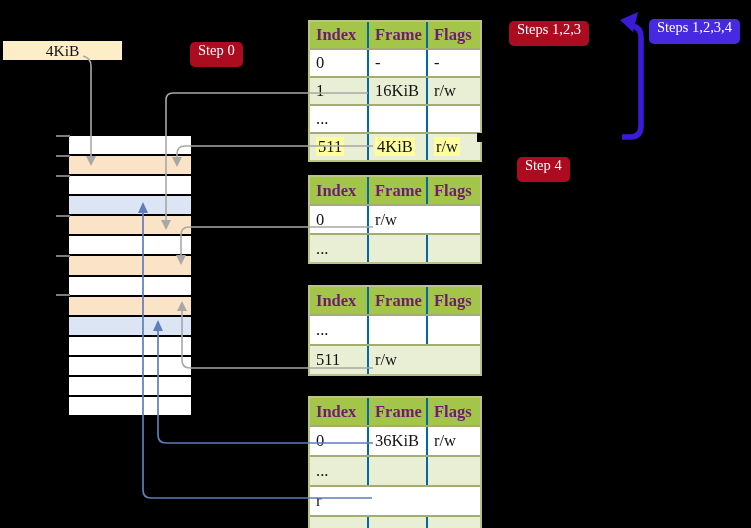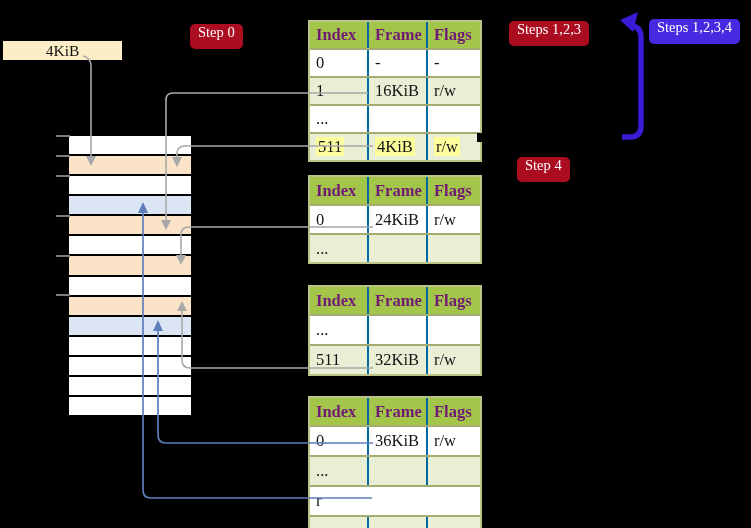--- a/index.html
+++ b/index.html
@@ -7,21 +7,21 @@
           font-family:"Liberation Serif","DejaVu Serif",serif;}
   
   .freelabel{position:absolute;left:3px;top:41px;width:119px;height:19px;
              background:var(--cream);color:#111;font-size:15.5px;
              display:flex;align-items:center;justify-content:center;}
   
   .badge{position:absolute;color:#fff;font-size:14.5px;line-height:1.05;
          padding:1px 8px 9px 8px;border-radius:5px;white-space:nowrap;}
   .badge.red{background:var(--badge-red);}
   .badge.blue{background:var(--badge-blue);text-align:center;}
-  #badge-step0{left:190px;top:24px;}
+  #badge-step0{left:190px;top:42px;}
   #badge-steps123{left:509px;top:21px;}
   #badge-steps1234{left:649px;top:19px;}
   #badge-step4{left:517px;top:157px;}
   
   .memcol{position:absolute;left:69px;top:136px;width:122px;height:279px;
           display:flex;flex-direction:column;}
   .mrow{flex:1;border-bottom:2px solid #000;}
   .mrow:last-child{border-bottom:none;}
   .m-white{background:var(--mem-white);}
   .m-orange{background:var(--mem-orange);}
@@ -114,21 +114,20 @@
       </div>
     </div>
   <div class="ptable" style="left:308px;top:175px;--rh:27px;--hh:27px;">
       <div class="prow head">
         <div class="cell">Index</div>
         <div class="cell">Frame</div>
         <div class="cell">Flags</div>
       </div>
       <div class="prow data">
         <div class="cell">0</div>
-        <div class="cell">24KiB</div>
         <div class="cell">r/w</div>
       </div>
       <div class="prow data shaded">
         <div class="cell">...</div>
         <div class="cell"></div>
         <div class="cell"></div>
       </div>
     </div>
   <div class="ptable" style="left:308px;top:285px;--rh:28px;--hh:27px;">
       <div class="prow head">
@@ -136,21 +135,20 @@
         <div class="cell">Frame</div>
         <div class="cell">Flags</div>
       </div>
       <div class="prow data">
         <div class="cell">...</div>
         <div class="cell"></div>
         <div class="cell"></div>
       </div>
       <div class="prow data shaded">
         <div class="cell">511</div>
-        <div class="cell">32KiB</div>
         <div class="cell">r/w</div>
       </div>
     </div>
   <div class="ptable" style="left:308px;top:396px;--rh:28px;--hh:27px;">
       <div class="prow head">
         <div class="cell">Index</div>
         <div class="cell">Frame</div>
         <div class="cell">Flags</div>
       </div>
       <div class="prow data">

